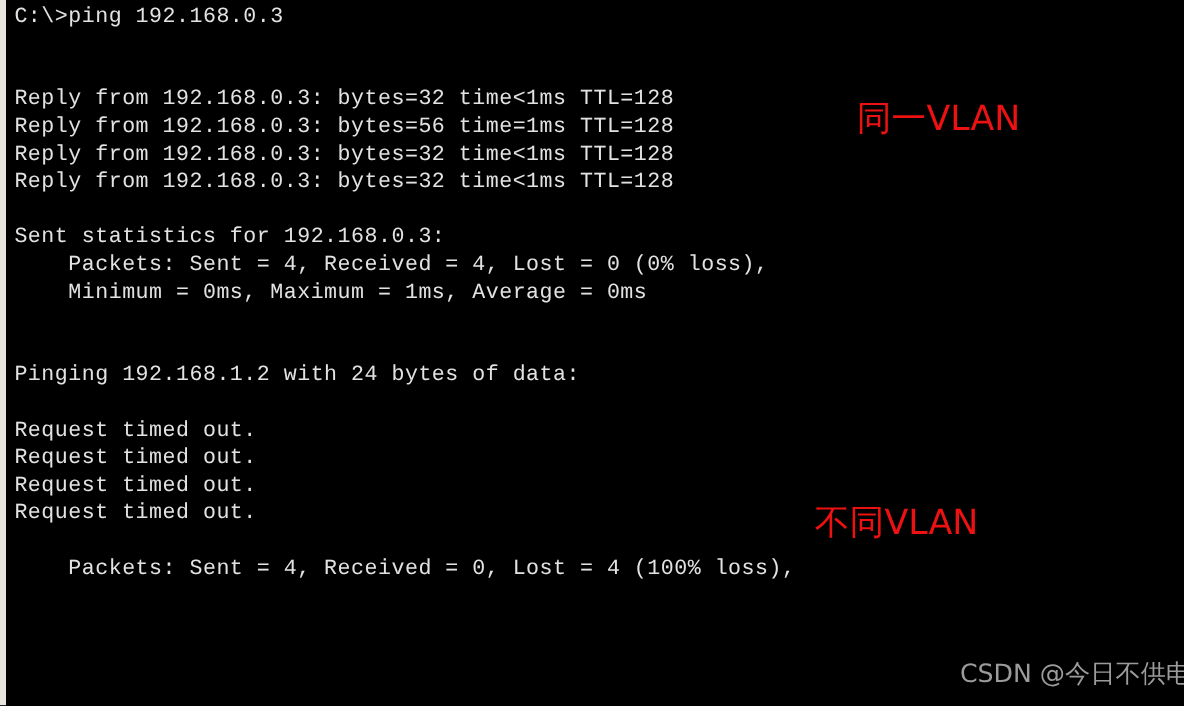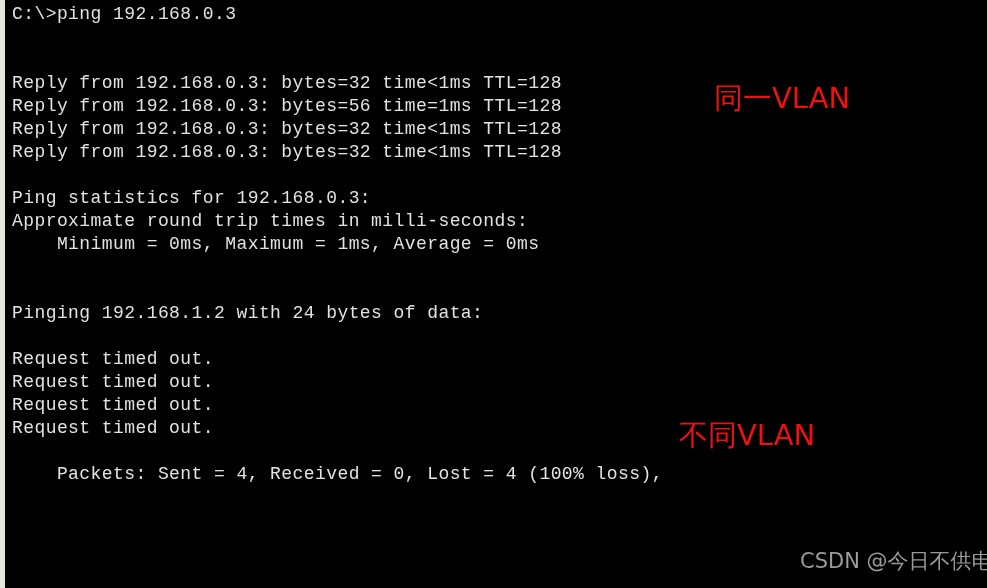--- a/index.html
+++ b/index.html
@@ -71,22 +71,22 @@
 
   <div id="console">
       <div class="line">C:\&gt;ping 192.168.0.3</div>
       <div class="line blank"></div>
       <div class="line blank"></div>
       <div class="line">Reply from 192.168.0.3: bytes=32 time&lt;1ms TTL=128</div>
       <div class="line">Reply from 192.168.0.3: bytes=56 time=1ms TTL=128</div>
       <div class="line">Reply from 192.168.0.3: bytes=32 time&lt;1ms TTL=128</div>
       <div class="line">Reply from 192.168.0.3: bytes=32 time&lt;1ms TTL=128</div>
       <div class="line blank"></div>
-      <div class="line">Ping statistics for 192.168.0.3:</div>
-      <div class="line">Approximate round trip times in milli-seconds:</div>
+      <div class="line">Sent statistics for 192.168.0.3:</div>
+      <div class="line">    Packets: Sent = 4, Received = 4, Lost = 0 (0% loss),</div>
       <div class="line">    Minimum = 0ms, Maximum = 1ms, Average = 0ms</div>
       <div class="line blank"></div>
       <div class="line blank"></div>
       <div class="line">Pinging 192.168.1.2 with 24 bytes of data:</div>
       <div class="line blank"></div>
       <div class="line">Request timed out.</div>
       <div class="line">Request timed out.</div>
       <div class="line">Request timed out.</div>
       <div class="line">Request timed out.</div>
       <div class="line blank"></div>

